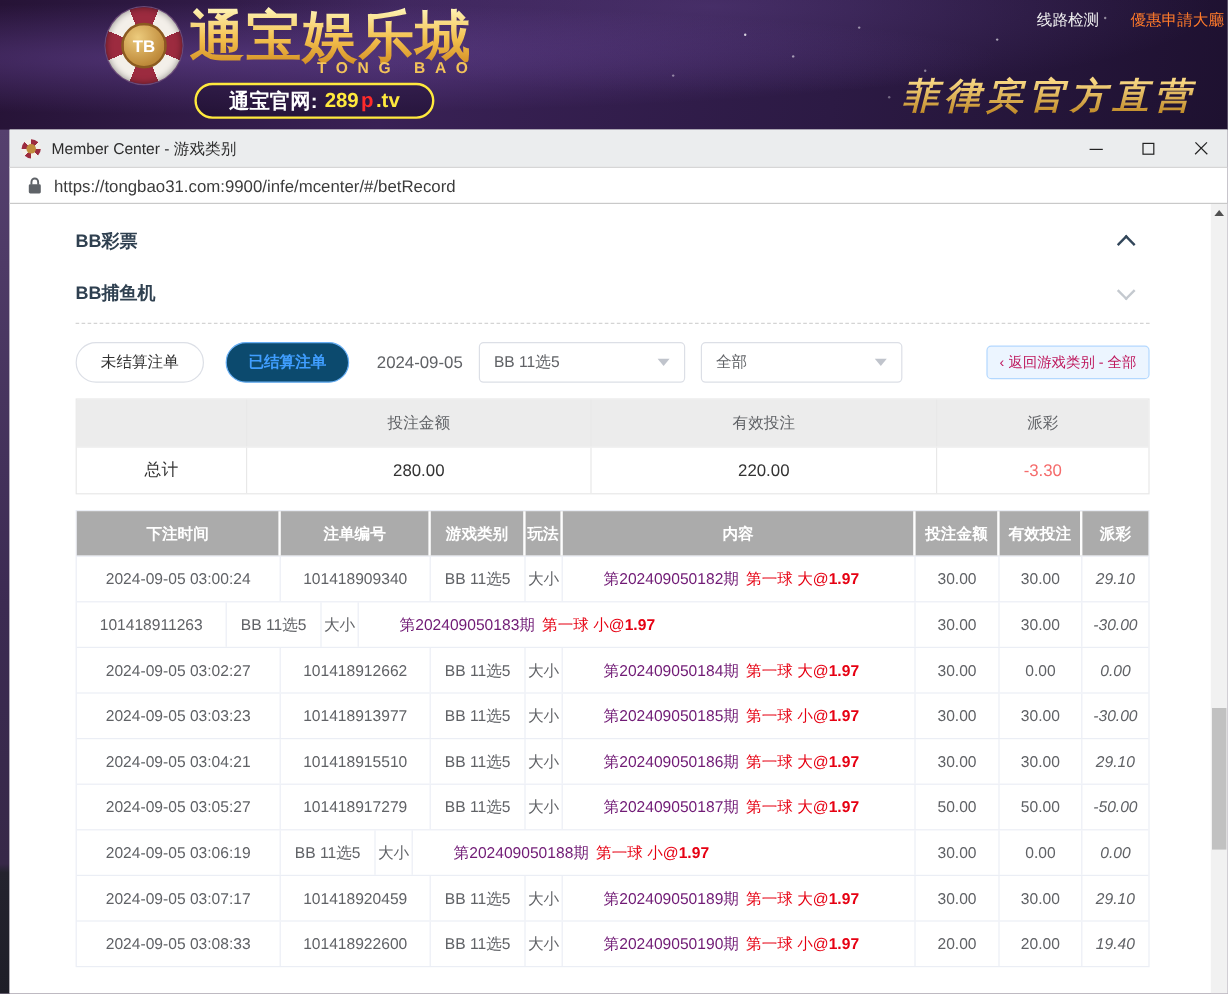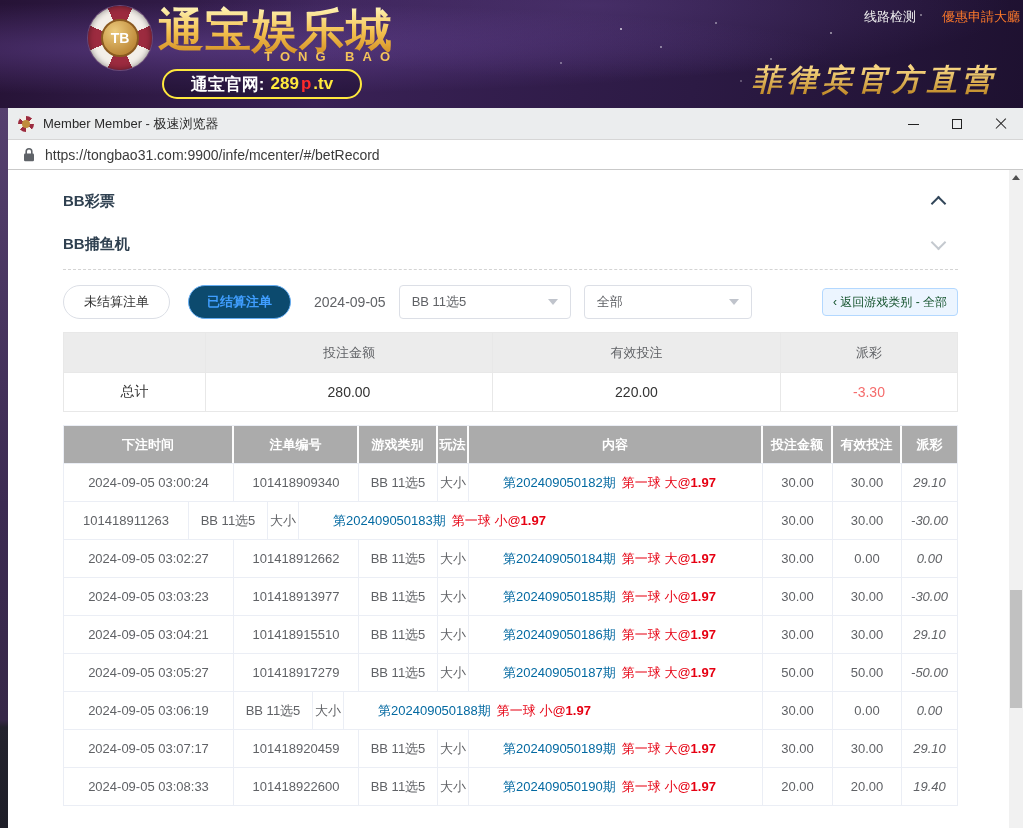--- a/index.html
+++ b/index.html
@@ -88,21 +88,21 @@
   .btn-unsettled { height:34px; padding:0 20px; border:1px solid #dcdfe6; border-radius:18px; background:#fff;
     color:#333; font-size:13px; display:flex; align-items:center; cursor:pointer; }
   .btn-settled { height:34px; padding:0 18px; border:1px solid #67aef3; border-radius:18px; background:#0c4a6e;
     color:#409eff; font-size:13px; font-weight:bold; display:flex; align-items:center; margin-left:18px; cursor:pointer; }
   .filter-date { margin-left:23px; font-size:14px; color:#606266; }
   .select { margin-left:13px; width:172px; height:34px; border:1px solid #dcdfe6; border-radius:4px; background:#fff;
     display:flex; align-items:center; justify-content:space-between; padding:0 12px; font-size:13px; color:#606266; cursor:pointer; }
   .select.second { width:168px; }
   .caret { width:0; height:0; border-left:5px solid transparent; border-right:5px solid transparent; border-top:6px solid #c0c4cc; }
   .btn-back { margin-left:auto; height:28px; padding:0 10px; background:#ecf5ff; border:1px solid #b3d8ff; border-radius:4px;
-    color:#14532d; font-size:12px; display:flex; align-items:center; cursor:pointer; }
+    color:#be185d; font-size:12px; display:flex; align-items:center; cursor:pointer; }
 
   
   .summary { margin-top:12px; border:1px solid #e8e8e8; }
   .srow { display:flex; height:39px; }
   .srow.body { border-top:1px solid #e8e8e8; }
   .scell { display:flex; align-items:center; justify-content:center; border-right:1px solid #e8e8e8; }
   .scell:last-child { border-right:none; }
   .s0 { width:142px; } .s1 { width:287px; } .s2 { width:288px; } .s3 { flex:1; }
   .srow.head { background:#ececec; color:#606266; font-size:13px; }
   .srow.body { font-size:14px; color:#333; }
@@ -113,21 +113,21 @@
   .thead .cell { color:#fff; font-weight:bold; font-size:13px; display:flex; align-items:center; justify-content:center;
     border-right:2px solid #fdfdfd; }
   .thead .cell:last-child { border-right:none; }
   .trow { display:flex; height:38px; border-top:1px solid #ebeef5; }
   .cell { display:flex; align-items:center; justify-content:center; }
   .trow .cell { font-size:13px; color:#606266; border-right:1px solid #ebeef5; }
   .trow .cell:last-child { border-right:none;font-style:italic; }
   .c-time { width:170px; } .c-id { width:125px; } .c-game { width:79px; } .c-play { width:31px; }
   .c-content { flex:1; justify-content:flex-start; padding-left:34px; }
   .c-bet { width:70px; } .c-valid { width:69px; } .c-pay { width:55px; }
-  .period { color:#0369a1; margin-right:6px; }
+  .period { color:#701a75; margin-right:6px; }
   .red { color:#e60012; }
   .odds { font-weight:bold; }
   .neg { color:#f56c6c; }
 </style>
 </head>
 <body>
 
 <div class="banner">
   <div class="stars"></div>
   <div class="chip">
@@ -148,21 +148,21 @@
     <span class="link-promo">優惠申請大廳</span>
   </div>
   <div class="slogan">菲律宾官方直营</div>
 </div>
 
 <div class="left-strip"></div>
 
 <div class="window">
   <div class="titlebar">
     <div class="favicon"></div>
-    <span class="win-title">Member Member - 极速浏览器</span>
+    <span class="win-title">Member Center - 游戏类别</span>
     <div class="win-controls">
       <div class="wbtn">
           <div class="ic-min"></div>
         </div>
       <div class="wbtn">
           <div class="ic-max"></div>
         </div>
       <div class="wbtn">
           <div class="ic-close"></div>
         </div>

